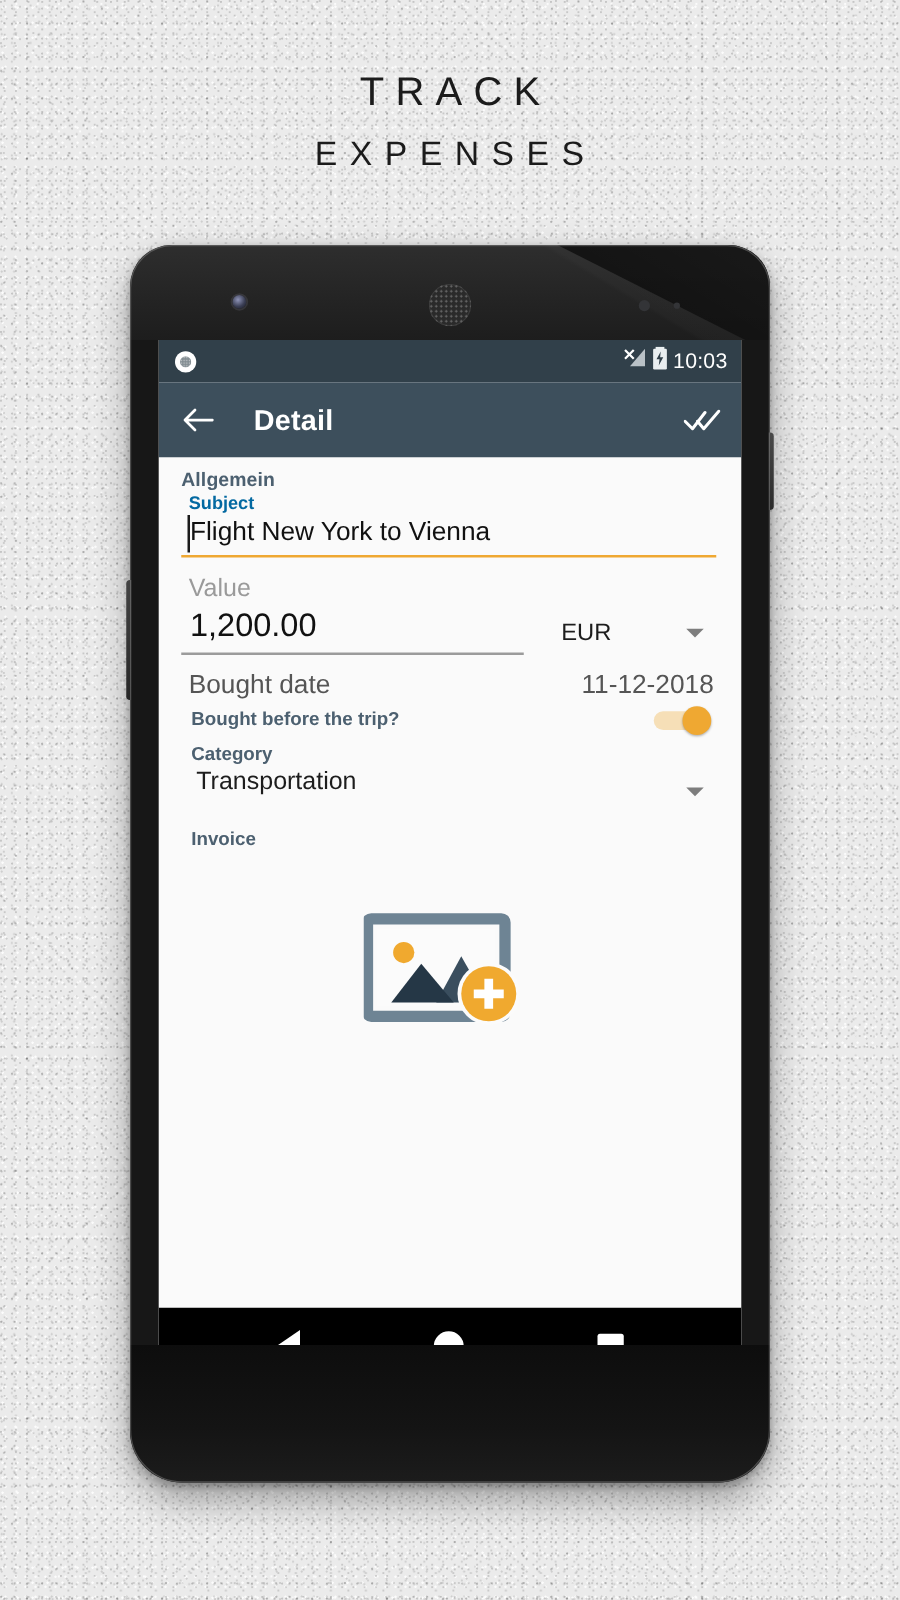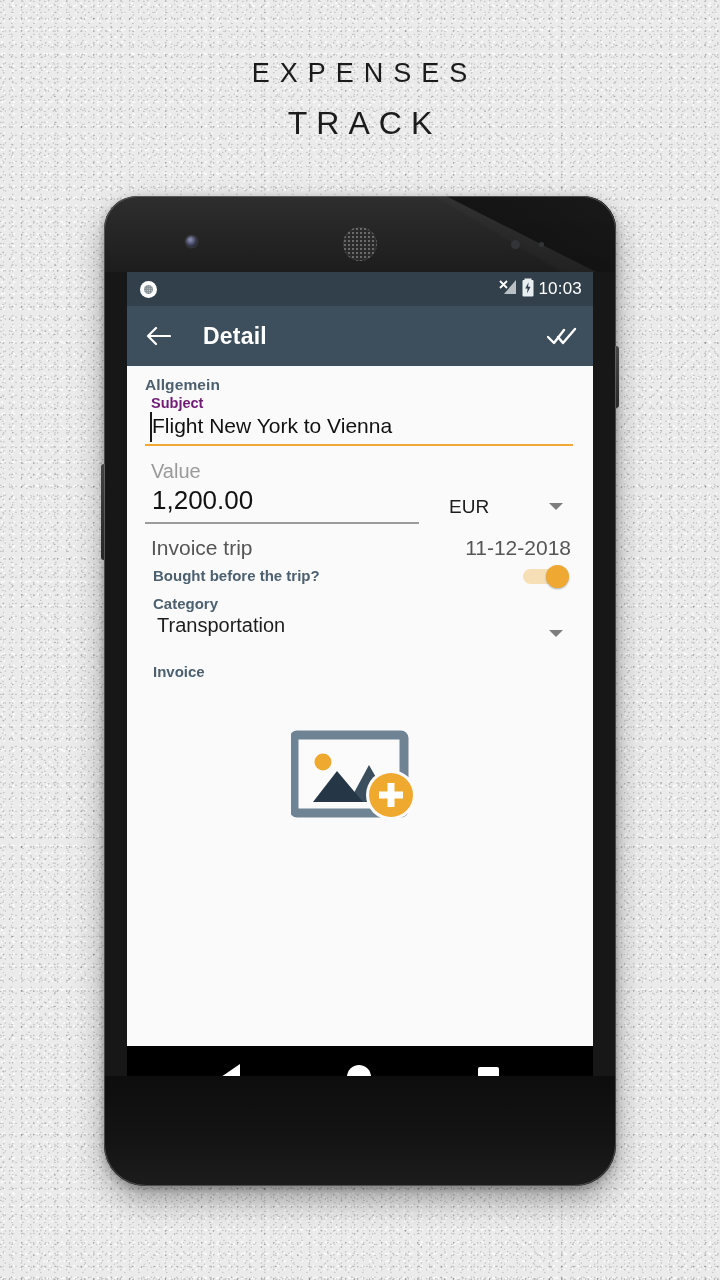--- a/index.html
+++ b/index.html
@@ -229,21 +229,21 @@
     font-weight: bold;
     color: #4c6070;
     letter-spacing: .1px;
   }
   .field-label {
     font-size: 20px;
     color: #9a9a9a;
     margin-left: 6px;
   }
   .field-label.active {
-    color: #701a75;
+    color: #0369a1;
     font-weight: bold;
     font-size: 14.5px;
   }
   .field-label.bold-slate {
     color: #4c6070;
     font-weight: bold;
     font-size: 15px;
     margin-left: 8px;
   }
 
@@ -388,22 +388,22 @@
     border-radius: 2px;
     background: #ffffff;
   }
 </style>
 </head>
 <body>
 
 <div class="backdrop"></div>
 
 <div class="headline">
+  <div class="headline-line l1">Track</div>
   <div class="headline-line l2">expenses</div>
-  <div class="headline-line l1">Track</div>
 </div>
 
 <div class="phone">
 
   <div class="bezel-top">
     <div class="gloss2"></div>
     <div class="gloss"></div>
     <div class="cam"></div>
     <div class="speaker"></div>
     <div class="sensor-a"></div>
@@ -475,21 +475,21 @@
             <div class="underline-gray"></div>
           </div>
           <div class="currency-wrap">
             <span class="currency-text">EUR</span>
             <span class="caret-down"></span>
           </div>
         </div>
       </div>
 
       <div class="row-line">
-        <span class="k">Invoice trip</span>
+        <span class="k">Bought date</span>
         <span class="v">11-12-2018</span>
       </div>
 
       <div class="row-toggle">
         <span class="field-label bold-slate">Bought before the trip?</span>
         <span class="switch">
           <span class="track"></span>
           <span class="thumb"></span>
         </span>
       </div>

